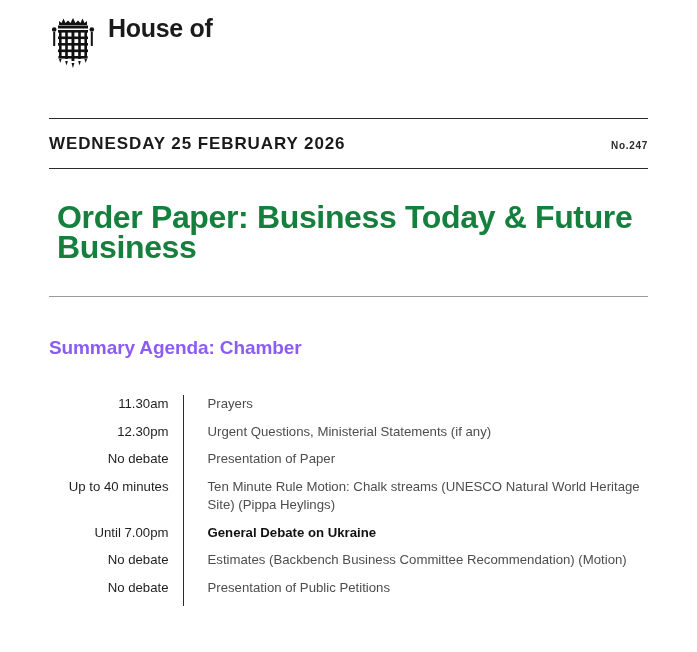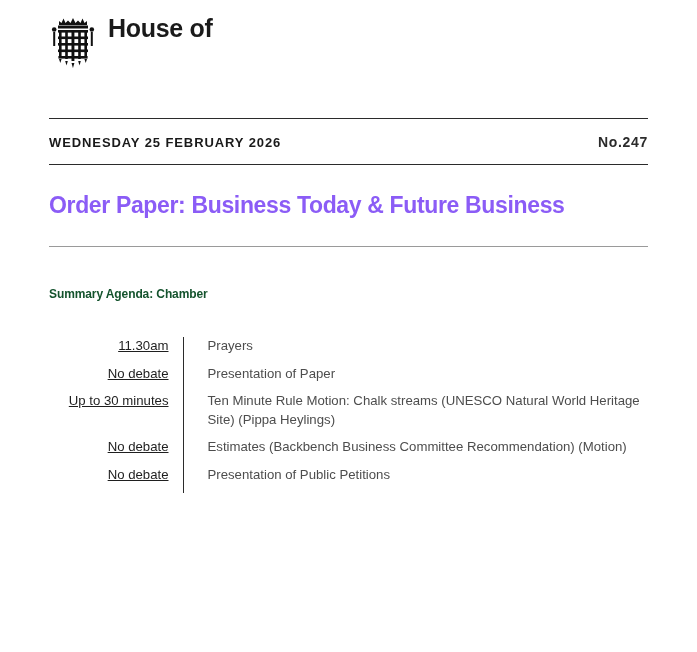--- a/index.html
+++ b/index.html
@@ -59,71 +59,70 @@
 
   
   .dateline {
     display: flex;
     align-items: baseline;
     justify-content: space-between;
     padding: 15px 0 14px 0;
   }
   .dateline .date {
     font-weight: bold;
-    font-size: 13px;
+    font-size: 17px;
     letter-spacing: 0.9px;
     text-transform: uppercase;
   }
   .dateline .number {
     font-weight: bold;
-    font-size: 14px;
+    font-size: 10px;
     letter-spacing: 0.7px;
     color: #2b2b2b;
   }
 
   
   h1.doc-title {
-    font-size: 23px;
+    font-size: 32px;
     font-weight: bold;
     letter-spacing: -0.35px;
-    margin: 0;
+    margin: 8px;
     padding: 25px 0 26px 0;
     line-height: 30px;
-    color: #8b5cf6;
+    color: #15803d;
   }
 
   
   .section-heading {
-    font-size: 12px;
+    font-size: 19px;
     font-weight: bold;
     padding-top: 40px;
     padding-bottom: 6px;
     letter-spacing: -0.1px;
-    color: #14532d;
+    color: #8b5cf6;
   }
 
   
   .agenda {
     margin-top: 30px;
     width: 100%;
     border-collapse: collapse;
   }
   .agenda tr { vertical-align: top; }
   .agenda td {
     padding: 0 0 9px 0;
     font-size: 13.2px;
     line-height: 18.5px;
   }
   .agenda td.time {
     width: 134px;
     text-align: right;
     padding-right: 14px;
     color: #1f1f1f;
     white-space: pre-line;
-    text-decoration: underline;
   }
   .agenda td.desc {
     border-left: 1px solid #2b2b2b;
     padding-left: 24px;
     color: #4d4d4d;
   }
   .agenda td.desc.bold {
     color: #111;
     font-weight: bold;
   }
@@ -185,26 +184,34 @@
 
   <div class="section-heading">Summary Agenda: Chamber</div>
 
   <table class="agenda">
     <tbody>
         <tr>
           <td class="time">11.30am</td>
           <td class="desc">Prayers</td>
         </tr>
         <tr>
+          <td class="time">12.30pm</td>
+          <td class="desc">Urgent Questions, Ministerial Statements (if any)</td>
+        </tr>
+        <tr>
           <td class="time">No debate</td>
           <td class="desc">Presentation of Paper</td>
         </tr>
         <tr>
-          <td class="time">Up to 30 minutes</td>
+          <td class="time">Up to 40 minutes</td>
           <td class="desc">Ten Minute Rule Motion: Chalk streams (UNESCO Natural World Heritage Site) (Pippa Heylings)</td>
+        </tr>
+        <tr>
+          <td class="time">Until 7.00pm</td>
+          <td class="desc bold">General Debate on Ukraine</td>
         </tr>
         <tr>
           <td class="time">No debate</td>
           <td class="desc">Estimates (Backbench Business Committee Recommendation) (Motion)</td>
         </tr>
         <tr>
           <td class="time">No debate</td>
           <td class="desc">Presentation of Public Petitions</td>
         </tr>
       </tbody>

